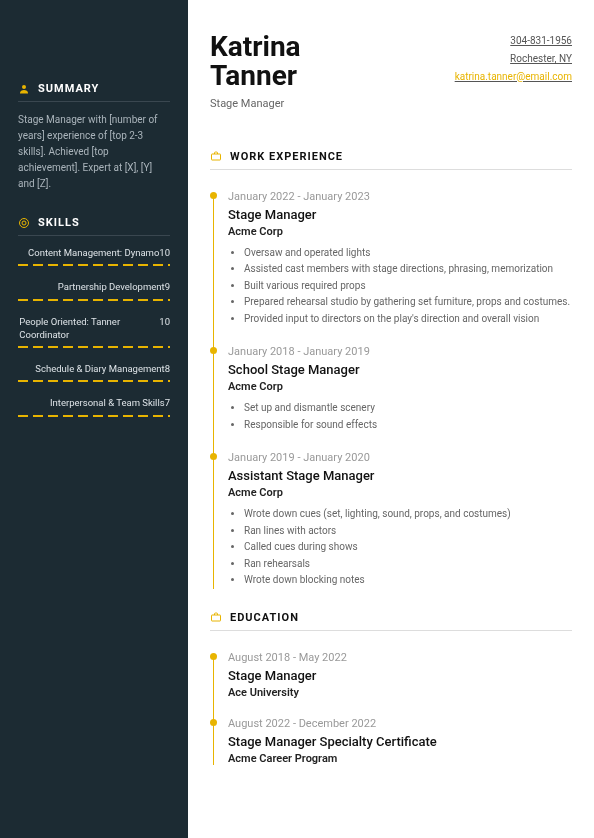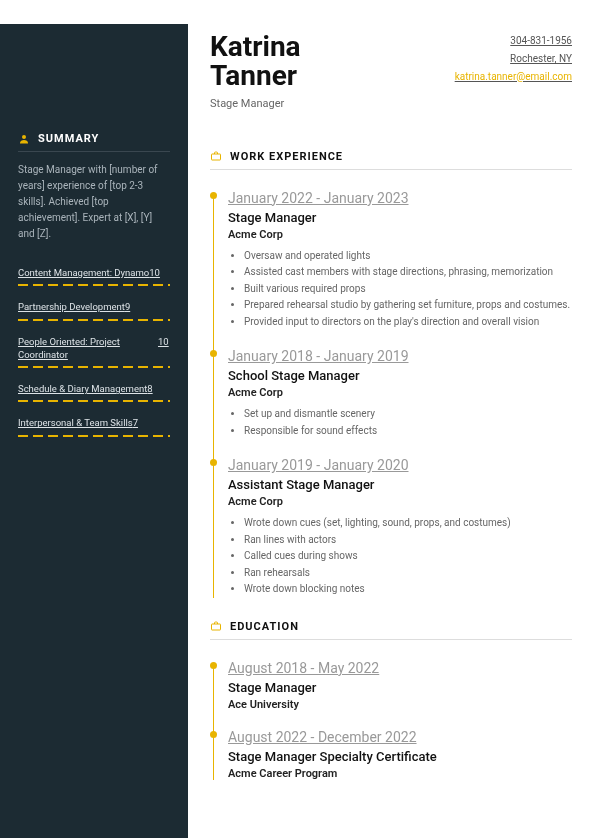--- a/index.html
+++ b/index.html
@@ -1,73 +1,80 @@
 <!DOCTYPE html>
 <html><head>
 <meta charset="utf-8">
 <style>
 * { margin: 0; padding: 0; box-sizing: border-box; }
 body { font-family: -apple-system, BlinkMacSystemFont, "Segoe UI", Roboto, sans-serif; width: 594px; height: 838px; display: flex; background: #fff; }
-.sidebar { width: 188px; background: #1c2b33; color: #fff; padding: 108px 18px 18px 18px; font-size: 10px; margin-top: 24px; }
+.sidebar { width: 188px; background: #1c2b33; color: #fff; padding: 82px 18px 18px 18px; font-size: 10px; }
 .main { flex: 1; padding: 32px 22px 9px 22px; }
 .header { display: flex; justify-content: space-between; margin-bottom: 40px; }
 .name { font-size: 28px; font-weight: 700; line-height: 1.05; color: #111; }
 .role { font-size: 11px; color: #666; margin-top: 6px; }
 .contact { text-align: right; font-size: 10px; color: #555; line-height: 1.8; text-decoration: underline; }
 .contact .email { color: #e8b400; }
 .sec-head { display: flex; align-items: center; gap: 8px; font-size: 11px; font-weight: 700; letter-spacing: 1px; text-transform: uppercase; }
 .sec-head.dark { color: #fff; border-bottom: 1px solid #3a4750; padding-bottom: 6px; margin-bottom: 10px; }
 .sec-head.light { color: #111; border-bottom: 1px solid #ddd; padding-bottom: 6px; margin-bottom: 20px; }
 .icon { width: 12px; height: 12px; display: inline-block; }
 .icon svg { width: 100%; height: 100%; }
 .summary-text { font-size: 10px; color: #aab4bb; line-height: 1.6; margin-bottom: 24px; }
 .skill { margin-bottom: 14px; }
-.skill-row { display: flex; justify-content: flex-start; font-size: 9.5px; color: #dde3e7; margin-bottom: 5px; line-height: 1.4; text-decoration: underline; }
+.skill-row { display: flex; justify-content: flex-end; font-size: 9.5px; color: #dde3e7; margin-bottom: 5px; line-height: 1.4; }
 .skill-name { max-width: 140px; }
 .skill-bar { height: 2px; background-image: repeating-linear-gradient(90deg, #e8b400 0, #e8b400 10px, transparent 10px, transparent 15px); }
 .timeline { position: relative; padding-left: 18px; margin-bottom: 22px; }
 .timeline::before { content: ""; position: absolute; left: 3px; top: 4px; bottom: 0; width: 1px; background: #e8b400; }
 .entry { position: relative; margin-bottom: 18px; }
 .entry::before { content: ""; position: absolute; left: -18px; top: 2px; width: 7px; height: 7px; border-radius: 50%; background: #e8b400; }
-.dates { font-size: 14px; color: #999; margin-bottom: 4px; text-decoration: underline; }
+.dates { font-size: 11px; color: #999; margin-bottom: 4px; }
 .entry-title { font-size: 13px; font-weight: 500; color: #111; margin-bottom: 3px; }
 .entry-sub { font-size: 11px; font-weight: 600; color: #222; margin-bottom: 7px; }
 .bullets { list-style: disc; padding-left: 16px; font-size: 10px; color: #666; line-height: 1.65; }
 </style>
 </head>
 <body>
 
 <div class="sidebar">
   <div class="sec-head dark">
     <span class="icon"><svg viewBox="0 0 24 24" fill="#e8b400">
           <circle cx="12" cy="8" r="4"></circle>
           <path d="M4 20c0-4 4-6 8-6s8 2 8 6v1H4z"></path>
         </svg></span>
     <span>SUMMARY</span>
   </div>
   <p class="summary-text">Stage Manager with [number of years] experience of [top 2-3 skills]. Achieved [top achievement]. Expert at [X], [Y] and [Z].</p>
 
+  <div class="sec-head dark">
+    <span class="icon"><svg viewBox="0 0 24 24" fill="none" stroke="#e8b400" stroke-width="2">
+          <circle cx="12" cy="12" r="9"></circle>
+          <circle cx="12" cy="12" r="4"></circle>
+        </svg></span>
+    <span>SKILLS</span>
+  </div>
   <div id="skills-list">
       <div class="skill">
         <div class="skill-row">
           <span class="skill-name">Content Management: Dynamo</span>
           <span>10</span>
         </div>
         <div class="skill-bar"></div>
       </div>
       <div class="skill">
         <div class="skill-row">
           <span class="skill-name">Partnership Development</span>
           <span>9</span>
         </div>
         <div class="skill-bar"></div>
       </div>
       <div class="skill">
         <div class="skill-row">
-          <span class="skill-name">People Oriented: Project Coordinator</span>
+          <span class="skill-name">People Oriented: Tanner Coordinator</span>
           <span>10</span>
         </div>
         <div class="skill-bar"></div>
       </div>
       <div class="skill">
         <div class="skill-row">
           <span class="skill-name">Schedule &amp; Diary Management</span>
           <span>8</span>
         </div>
         <div class="skill-bar"></div>

